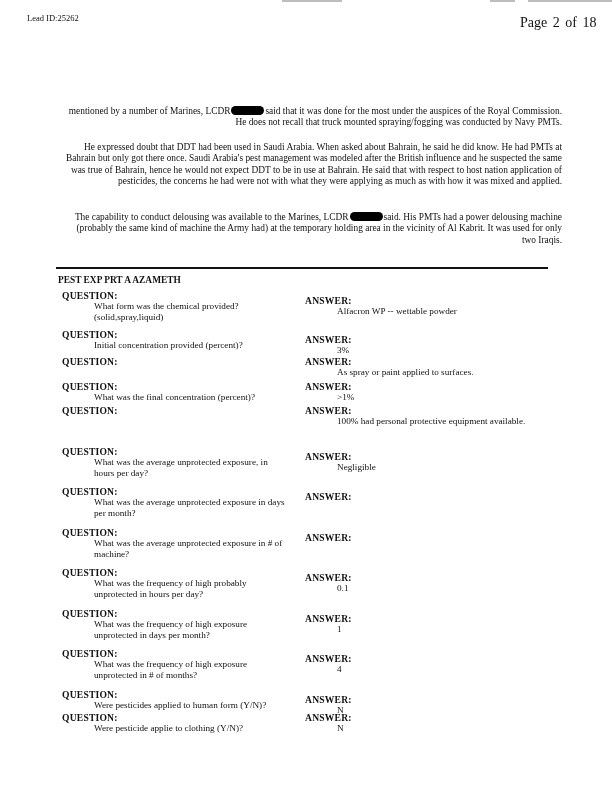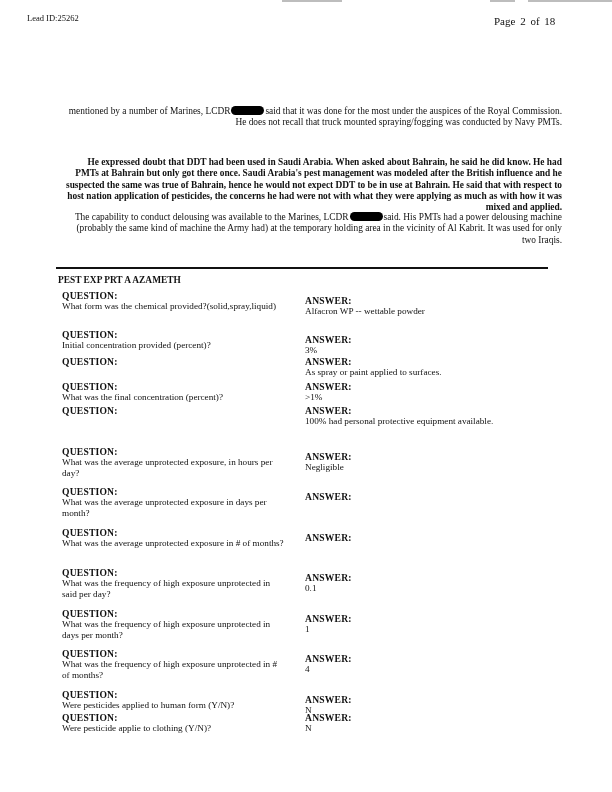--- a/index.html
+++ b/index.html
@@ -3,55 +3,55 @@
 <meta charset="utf-8">
 <style>
   html, body { margin: 0; padding: 0; background: #ffffff; }
   body {
     width: 612px; height: 792px; position: relative; overflow: hidden;
     font-family: "Liberation Serif", "DejaVu Serif", serif;
     color: #111111;
   }
   .scan-artifact { position: absolute; top: 0; height: 2px; background: #bdbdbd; }
   .header-left { position: absolute; left: 27px; top: 13px; font-size: 8.5px; }
-  .header-right { position: absolute; left: 494px; top: 15px; font-size: 11px; word-spacing: 2px; }
+  .header-right { position: absolute; left: 520px; top: 15px; font-size: 14px; word-spacing: 2px; }
   .narrative { position: absolute; left: 62px; width: 500px; font-size: 9.4px; line-height: 11.3px; text-align: right; }
   .narrative p { margin: 0; }
   .redact {
     display: inline-block; width: 33px; height: 9px; background: #000;
     border-radius: 5px; vertical-align: -1px; margin-left: 1px; margin-right: 1px;
   }
   .divider { position: absolute; left: 56px; width: 492px; height: 2px; background: #111; top: 267px; }
   .section-title { position: absolute; left: 58px; top: 275px; font-size: 9.4px; font-weight: bold; text-align: center; }
   .qa-row { position: absolute; left: 62px; width: 500px; }
   .q-col { position: absolute; left: 0; width: 225px; }
   .a-col { position: absolute; left: 243px; width: 260px; }
   .lbl { font-weight: bold; font-size: 9.6px; line-height: 11px; letter-spacing: 0.2px; }
-  .txt { font-size: 9.2px; line-height: 11px; }
+  .txt { font-size: 9.2px; line-height: 11px; margin-left: 32px; }
 </style>
 </head>
 <body>
 
 <div class="scan-artifact" style="left:282px;width:60px;"></div>
 <div class="scan-artifact" style="left:490px;width:25px;"></div>
 <div class="scan-artifact" style="left:528px;width:84px;"></div>
 
 <div class="header-left">Lead ID:25262</div>
 <div class="header-right">
   <span>Page</span>
   <span>2</span>
   <span>of</span>
   <span>18</span>
 </div>
 
 <div class="narrative" style="top:106px;">
   <p><span>mentioned by a number of Marines, LCDR</span><span class="redact"></span><span>said that it was done for the most under the auspices of the Royal Commission.  He does not recall that truck mounted spraying/fogging was conducted by Navy PMTs.</span></p>
 </div>
 
-<div class="narrative" style="top:157px;font-weight:bold;">
+<div class="narrative" style="top:142px;">
   <p>He expressed doubt that DDT had been used in Saudi Arabia.  When asked about Bahrain, he said he did know. He had PMTs at Bahrain but only got there once.  Saudi Arabia's pest management was modeled after the British influence and he suspected the same was true of Bahrain, hence he would not expect DDT to be in use at Bahrain. He said that with respect to host nation application of pesticides, the concerns he had were not with what they were applying as much as with how it was mixed and applied.</p>
 </div>
 
 <div class="narrative" style="top:212px;">
   <p><span>The capability to conduct delousing was available to the Marines, LCDR</span><span class="redact"></span><span>said.  His PMTs had a power delousing machine (probably the same kind of machine the Army had) at the temporary holding area in the vicinity of Al Kabrit.  It was used for only two Iraqis.</span></p>
 </div>
 
 <div class="divider"></div>
 
 <div class="section-title">PEST EXP PRT A  AZAMETH</div>
@@ -121,31 +121,31 @@
         <div class="txt">What was the average unprotected exposure in days per month?</div>
       </div>
       <div class="a-col" style="top:5px;">
         <div class="lbl">ANSWER:</div>
         <div class="txt"></div>
       </div>
     </div>
     <div class="qa-row" style="top: 527px;">
       <div class="q-col">
         <div class="lbl">QUESTION:</div>
-        <div class="txt">What was the average unprotected exposure in # of months?</div>
+        <div class="txt">What was the average unprotected exposure in # of machine?</div>
       </div>
       <div class="a-col" style="top:5px;">
         <div class="lbl">ANSWER:</div>
         <div class="txt"></div>
       </div>
     </div>
     <div class="qa-row" style="top: 567px;">
       <div class="q-col">
         <div class="lbl">QUESTION:</div>
-        <div class="txt">What was the frequency of high exposure unprotected in said per day?</div>
+        <div class="txt">What was the frequency of high probably unprotected in hours per day?</div>
       </div>
       <div class="a-col" style="top:5px;">
         <div class="lbl">ANSWER:</div>
         <div class="txt">0.1</div>
       </div>
     </div>
     <div class="qa-row" style="top: 608px;">
       <div class="q-col">
         <div class="lbl">QUESTION:</div>
         <div class="txt">What was the frequency of high exposure unprotected in days per month?</div>

